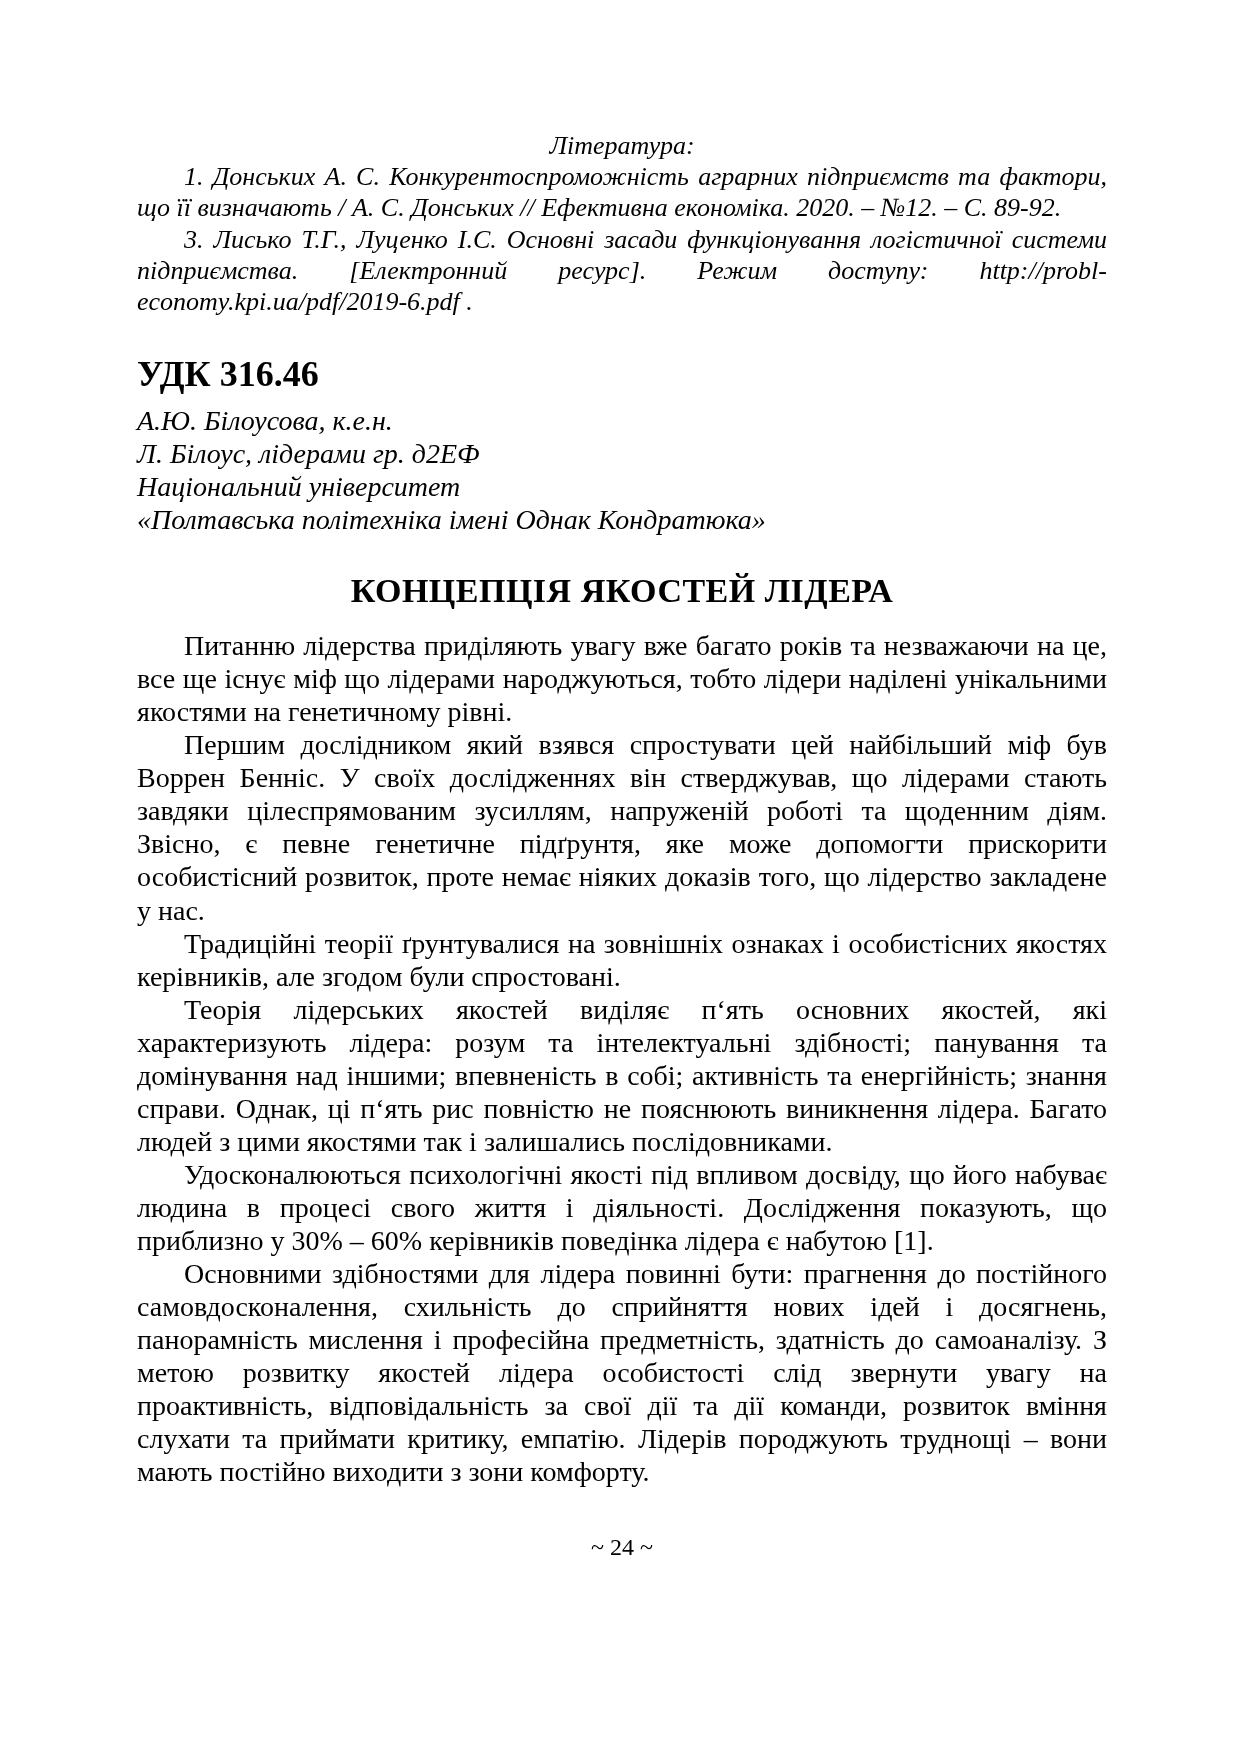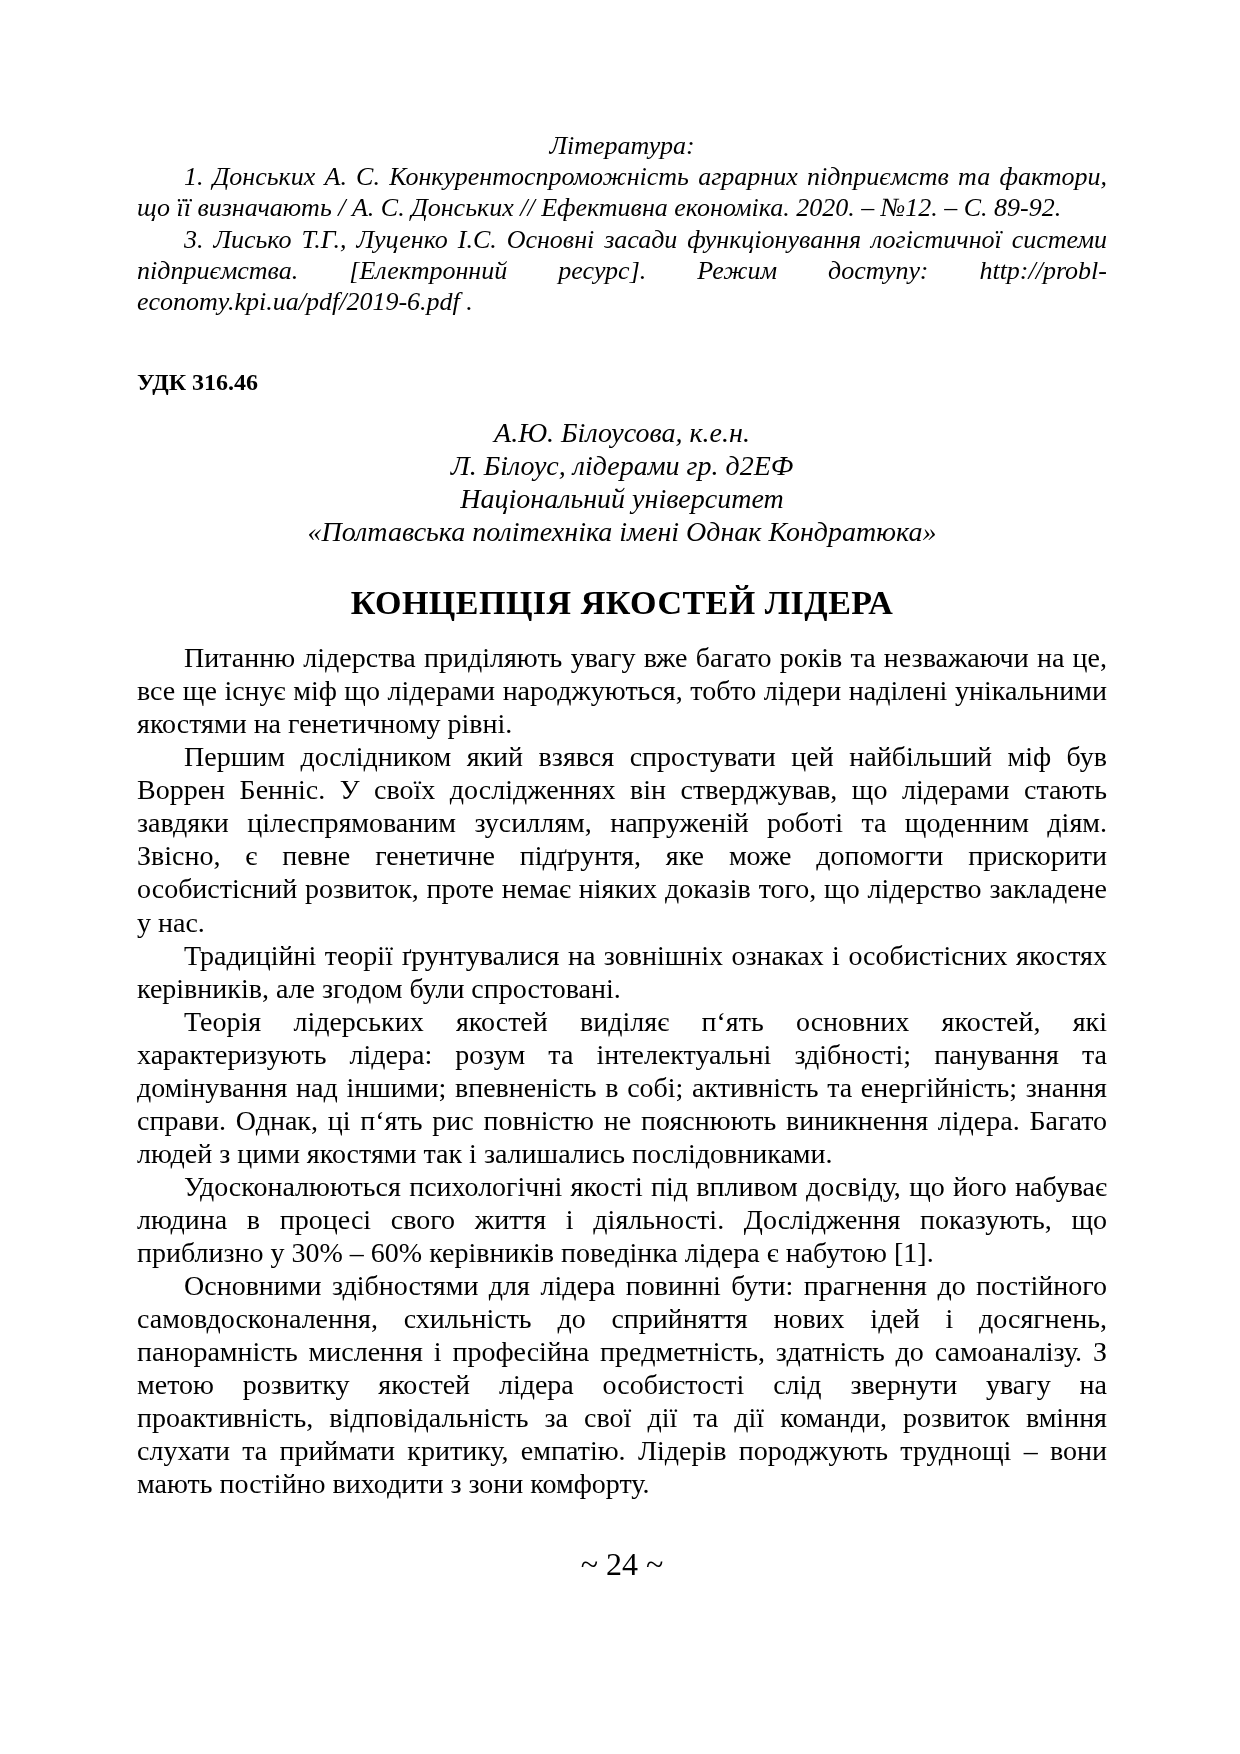--- a/index.html
+++ b/index.html
@@ -29,32 +29,32 @@
   .ref-heading {
     text-align: center;
   }
   .ref-item {
     text-align: justify;
     text-indent: 47px;
   }
 
   
   .udc {
-    margin-top: 52px;
+    margin-top: 36px;
     font-weight: bold;
-    font-size: 24px;
+    font-size: 36px;
   }
 
   
   .authors {
-    margin-top: 20px;
+    margin-top: 9px;
     font-style: italic;
     font-size: 28px;
     line-height: 1.18;
-    text-align: center;
+    text-align: left;
   }
 
   
   .title {
     margin-top: 36px;
     text-align: center;
     font-weight: bold;
     font-size: 34px;
     letter-spacing: 0.5px;
   }
@@ -68,21 +68,21 @@
   .para {
     text-align: justify;
     text-indent: 47px;
   }
 
   
   .footer {
     margin-top: 46px;
     width: 100%;
     text-align: center;
-    font-size: 32px;
+    font-size: 24px;
   }
 </style>
 </head>
 <body>
 
 <div class="page">
 
   <section class="references">
     <p class="ref-heading">Література:</p>
     <p class="ref-item">1. Донських А. С. Конкурентоспроможність аграрних підприємств та фактори, що її визначають / А. С. Донських // Ефективна економіка. 2020. – №12. – С. 89-92.</p>

